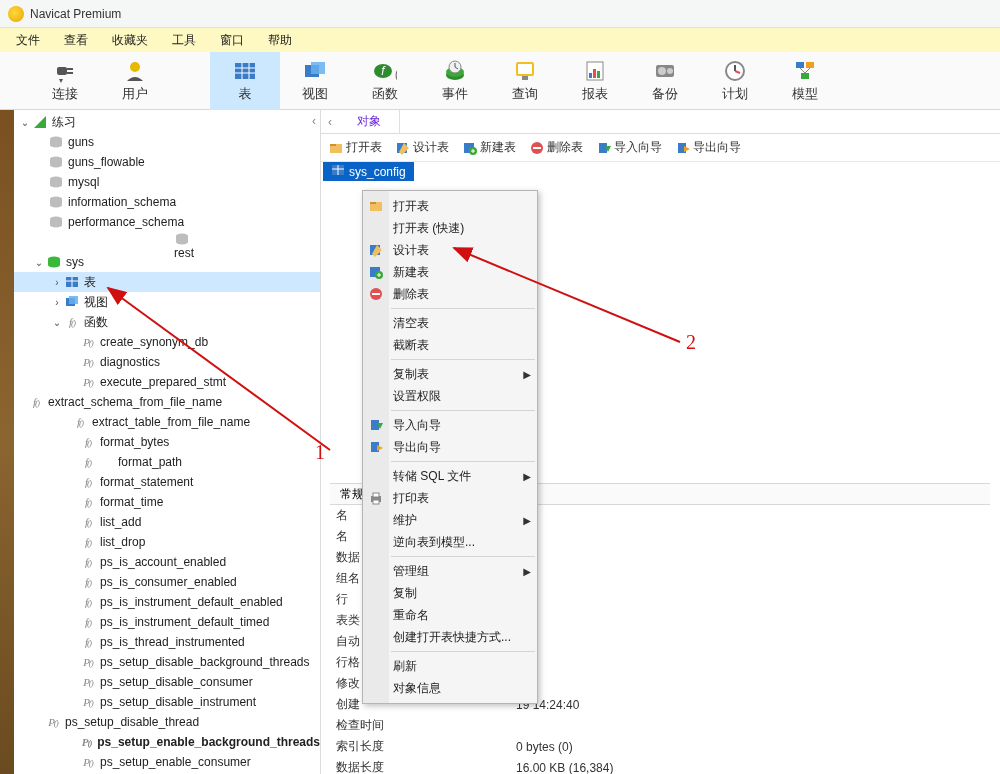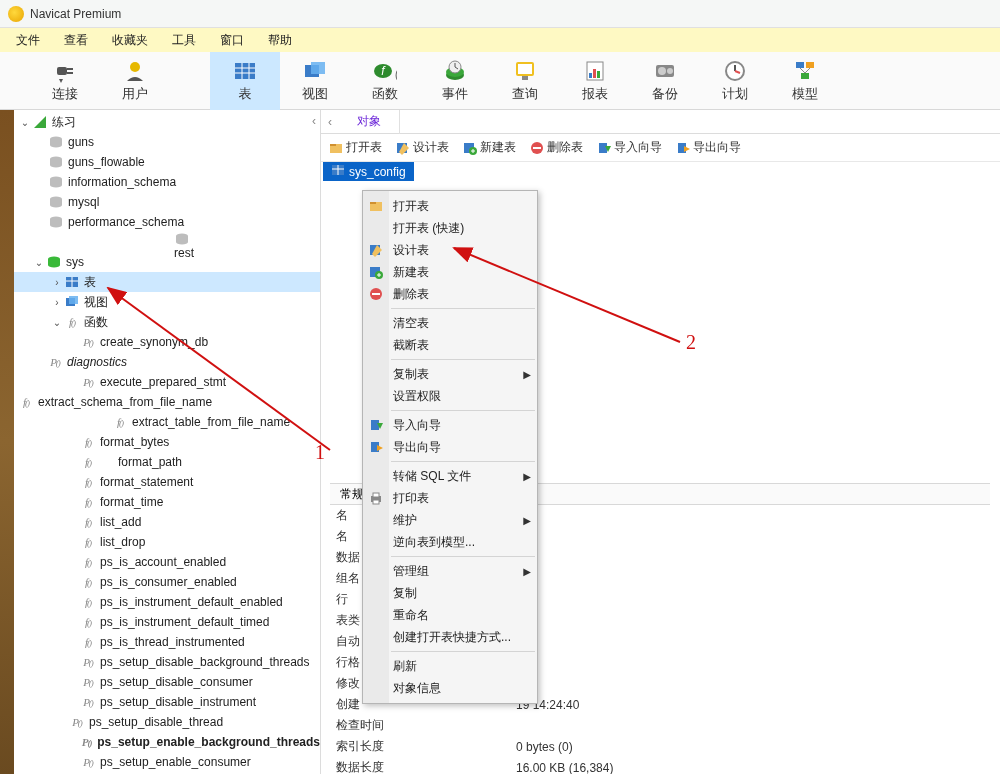--- a/index.html
+++ b/index.html
@@ -226,30 +226,30 @@
             </span>
             <span>guns_flowable</span>
           </div>
           <div class="tree-row" style="padding-left: 34px;">
             <span class="icon">
               <svg width="14" height="14">
                 <ellipse cx="7" cy="4" rx="6" ry="2.5" class="db-cyl"></ellipse>
                 <path d="M1 4 v6 a6 2.5 0 0 0 12 0 v-6" class="db-cyl"></path>
               </svg>
             </span>
-            <span>information_schema</span>
+            <span>mysql</span>
           </div>
           <div class="tree-row" style="padding-left: 34px;">
             <span class="icon">
               <svg width="14" height="14">
                 <ellipse cx="7" cy="4" rx="6" ry="2.5" class="db-cyl"></ellipse>
                 <path d="M1 4 v6 a6 2.5 0 0 0 12 0 v-6" class="db-cyl"></path>
               </svg>
             </span>
-            <span>mysql</span>
+            <span>information_schema</span>
           </div>
           <div class="tree-row" style="padding-left: 34px;">
             <span class="icon">
               <svg width="14" height="14">
                 <ellipse cx="7" cy="4" rx="6" ry="2.5" class="db-cyl"></ellipse>
                 <path d="M1 4 v6 a6 2.5 0 0 0 12 0 v-6" class="db-cyl"></path>
               </svg>
             </span>
             <span>performance_schema</span>
           </div>
@@ -301,39 +301,39 @@
           </span>
         <span>函数</span>
       </div>
       <div id="fn-list">
           <div class="tree-row" style="padding-left: 66px;">
             <span class="icon">
               <span class="fx p"></span>
             </span>
             <span>create_synonym_db</span>
           </div>
-          <div class="tree-row" style="padding-left: 33px; font-style: italic;">
+          <div class="tree-row" style="padding-left: 66px;">
             <span class="icon">
               <span class="fx p"></span>
             </span>
             <span>diagnostics</span>
           </div>
           <div class="tree-row" style="padding-left: 66px;">
             <span class="icon">
               <span class="fx p"></span>
             </span>
             <span>execute_prepared_stmt</span>
           </div>
-          <div class="tree-row" style="">
+          <div class="tree-row" style=" margin-left: 10px;">
             <span class="icon">
               <span class="fx f"></span>
             </span>
             <span>extract_schema_from_file_name</span>
           </div>
-          <div class="tree-row" style="padding-left: 98px;">
+          <div class="tree-row" style="padding-left: 58px;">
             <span class="icon">
               <span class="fx f"></span>
             </span>
             <span>extract_table_from_file_name</span>
           </div>
           <div class="tree-row" style="padding-left: 66px;">
             <span class="icon">
               <span class="fx f"></span>
             </span>
             <span>format_bytes</span>
@@ -409,21 +409,21 @@
               <span class="fx p"></span>
             </span>
             <span>ps_setup_disable_consumer</span>
           </div>
           <div class="tree-row" style="padding-left: 66px;">
             <span class="icon">
               <span class="fx p"></span>
             </span>
             <span>ps_setup_disable_instrument</span>
           </div>
-          <div class="tree-row" style="padding-left: 55px;">
+          <div class="tree-row" style="padding-left: 31px;">
             <span class="icon">
               <span class="fx p"></span>
             </span>
             <span>ps_setup_disable_thread</span>
           </div>
           <div class="tree-row" style="padding-left: 66px; font-weight: bold;">
             <span class="icon">
               <span class="fx p"></span>
             </span>
             <span>ps_setup_enable_background_threads</span>

